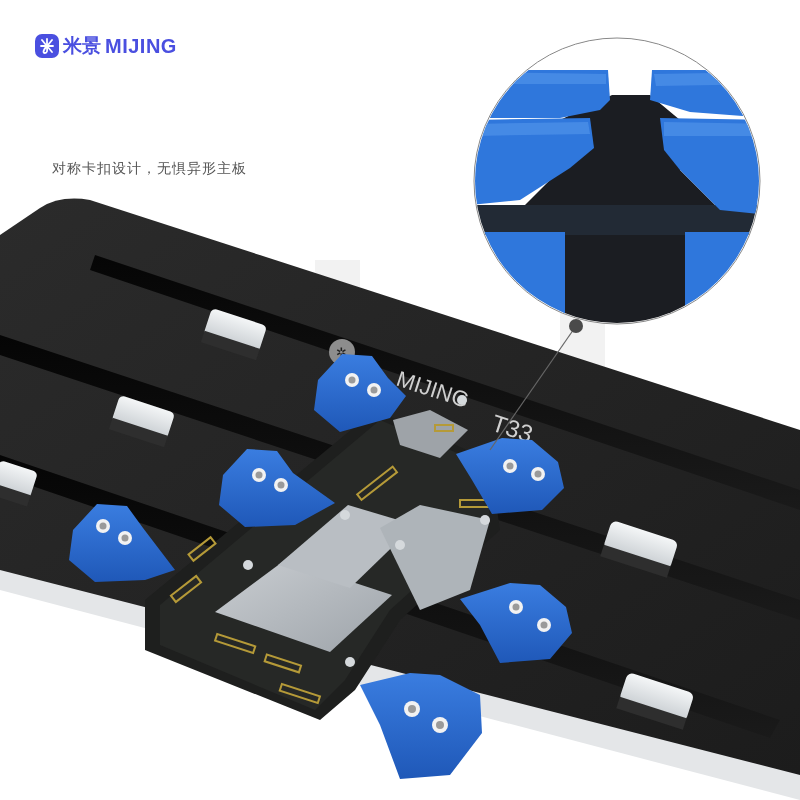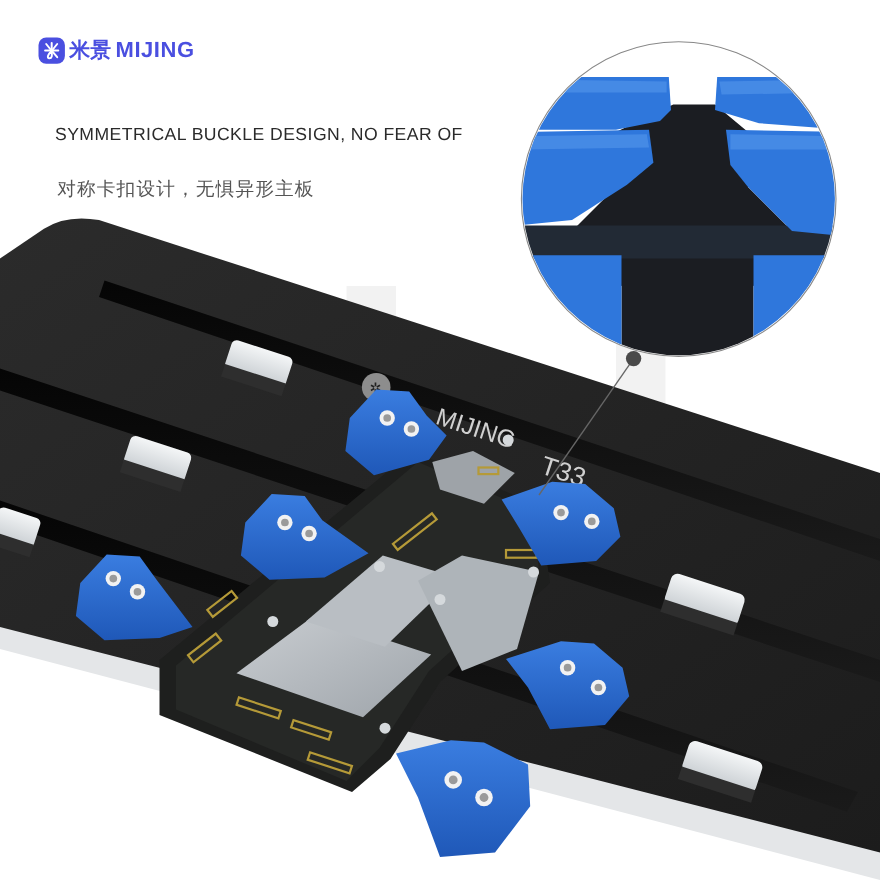--- a/index.html
+++ b/index.html
@@ -25,21 +25,21 @@
       color: #4a4fe0; font-size: 20px; font-weight: bold; letter-spacing: 0.5px;
     }
     .headline {
       position: absolute; left: 50px; top: 112px;
       color: #2a2a2a; font-size: 16px; line-height: 21px; letter-spacing: 0.4px;
       width: 420px;
     }
     .headline div { white-space: nowrap; }
     .subline {
       position: absolute; left: 52px; top: 160px;
-      color: #555; font-size: 17px; letter-spacing: 1px;
+      color: #555; font-size: 14px; letter-spacing: 1px;
       font-family: "DejaVu Sans", sans-serif;
     }
     .scene { position: absolute; left: 0; top: 0; width: 800px; height: 800px; }
   </style>
 </head>
 <body>
 
 <div class="logo">
   <div class="logo-mark">
     <svg width="18" height="18" viewBox="0 0 18 18">
@@ -51,21 +51,20 @@
         <path d="M9 9 C 6 12, 4 16, 7 16 C 10 16, 9 12, 9 9"></path>
         <path d="M9 9 L14 15"></path>
       </g>
     </svg>
   </div>
   <span class="logo-cn">米景</span>
   <span class="logo-en">MIJING</span>
 </div>
 
 <div class="headline">
-  <div>SYMMETRICAL BUCKLE DESIGN, NO FEAR OF</div>
 </div>
 <div class="subline">对称卡扣设计，无惧异形主板</div>
 
 <svg class="scene" viewBox="0 0 800 800">
   <defs>
     <linearGradient id="plateGrad" x1="0" y1="0" x2="1" y2="1">
       <stop offset="0" stop-color="#2b2b2b"></stop>
       <stop offset="1" stop-color="#1c1c1c"></stop>
     </linearGradient>
     <linearGradient id="slotGrad" x1="0" y1="0" x2="0" y2="1">

